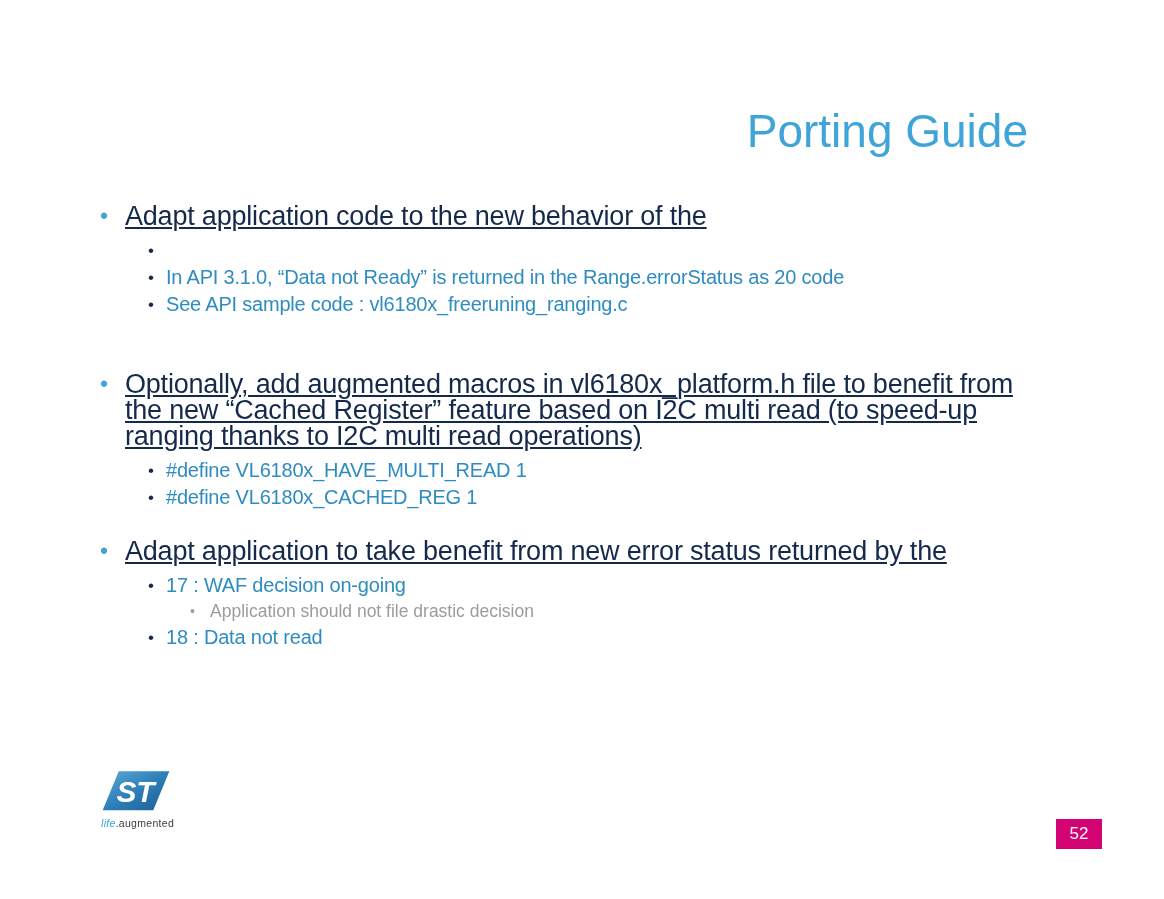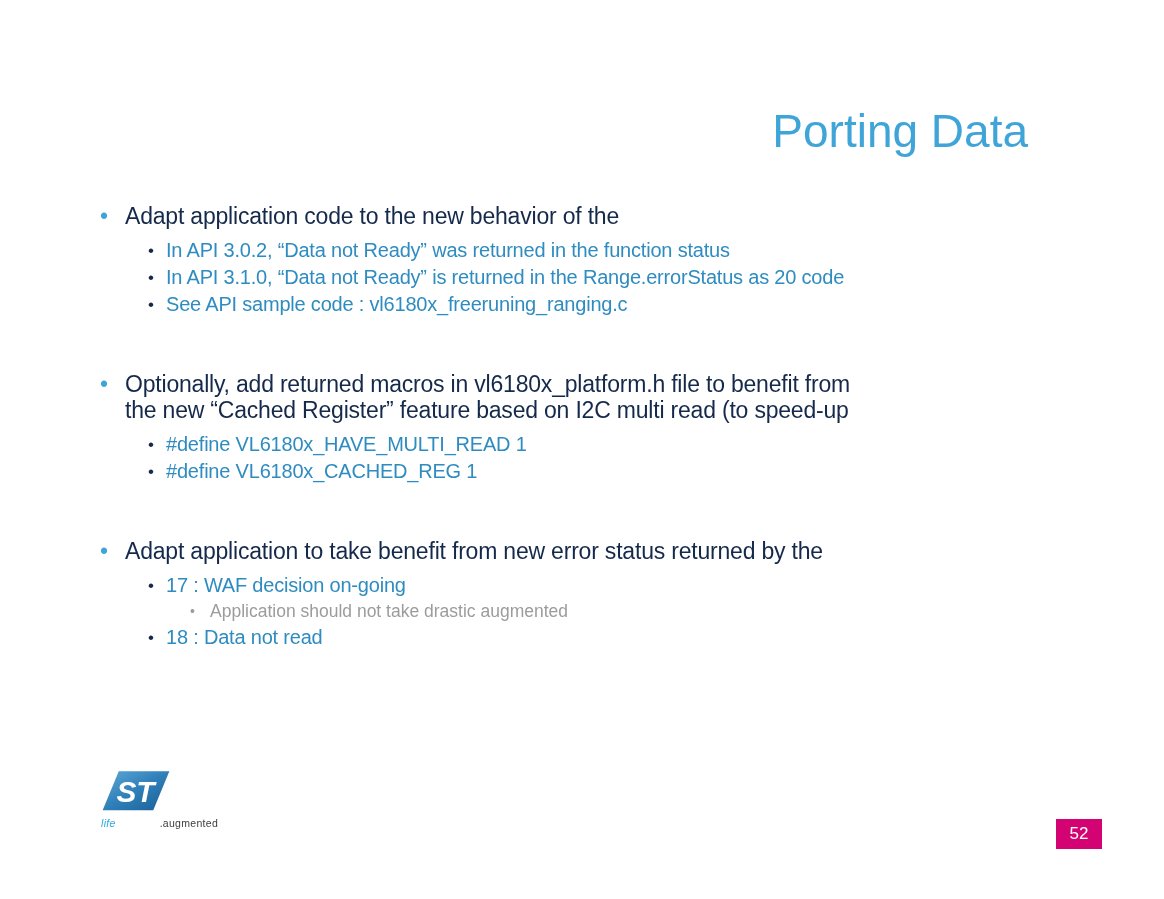--- a/index.html
+++ b/index.html
@@ -23,22 +23,22 @@
   .g2{top:371px}
   .g3{top:538px}
 
   .main-item{display:flex;}
   .dot{
     flex:0 0 25px;
     font-size:23px;line-height:26px;
     color:#3fa5d9;
   }
   .main-text{
-    font-size:23px;line-height:26px;
-    color:#15294b;letter-spacing:-0.2px;
+    font-size:27px;line-height:26px;
+    color:#15294b;letter-spacing:-0.2px;text-decoration:underline;
   }
   .main-text div{white-space:nowrap;}
 
   .sub-list{margin:8px 0 0 48px;}
   .sub-item{display:flex;}
   .sub-dot{
     flex:0 0 18px;
     font-size:17px;line-height:27px;
     color:#15294b;
   }
@@ -59,66 +59,66 @@
   }
   
   .logo-block{position:absolute;left:101px;top:770px;width:110px;}
   .logo-svg{display:block;}
   .tagline{
     margin-top:1px;
     font-size:10.5px;letter-spacing:0.3px;
     white-space:nowrap;
   }
   .tagline .life{color:#2aa9df;font-style:italic;}
-  .tagline .augmented{color:#3c3c3c;margin-left:44px;}
+  .tagline .augmented{color:#3c3c3c;}
   
   .page-badge{
     position:absolute;left:1056px;top:819px;
     width:46px;height:30px;
     background:#d40373;
     color:#ffffff;font-size:17px;
     display:flex;align-items:center;justify-content:center;
   }
 </style>
 </head>
 <body>
 
 <div class="slide">
 
-  <h1 class="title">Porting Data</h1>
+  <h1 class="title">Porting Guide</h1>
 
   <section class="group g1">
     <div class="main-item">
       <span class="dot">•</span>
       <div class="main-text">
         <div>Adapt application code to the new behavior of the</div>
       </div>
     </div>
     <div class="sub-list">
       <div class="sub-item">
         <span class="sub-dot">•</span>
-        <div class="sub-text">In API 3.0.2, “Data not Ready” was returned in the function status</div>
       </div>
       <div class="sub-item">
         <span class="sub-dot">•</span>
         <div class="sub-text">In API 3.1.0, “Data not Ready” is returned in the Range.errorStatus as 20 code</div>
       </div>
       <div class="sub-item">
         <span class="sub-dot">•</span>
         <div class="sub-text">See API sample code : vl6180x_freeruning_ranging.c</div>
       </div>
     </div>
   </section>
 
   <section class="group g2">
     <div class="main-item">
       <span class="dot">•</span>
       <div class="main-text">
-        <div>Optionally, add returned macros in vl6180x_platform.h file to benefit from</div>
+        <div>Optionally, add augmented macros in vl6180x_platform.h file to benefit from</div>
         <div>the new “Cached Register” feature based on I2C multi read (to speed-up</div>
+        <div>ranging thanks to I2C multi read operations)</div>
       </div>
     </div>
     <div class="sub-list">
       <div class="sub-item">
         <span class="sub-dot">•</span>
         <div class="sub-text">#define VL6180x_HAVE_MULTI_READ 1</div>
       </div>
       <div class="sub-item">
         <span class="sub-dot">•</span>
         <div class="sub-text">#define VL6180x_CACHED_REG 1</div>
@@ -133,21 +133,21 @@
         <div>Adapt application to take benefit from new error status returned by the</div>
       </div>
     </div>
     <div class="sub-list">
       <div class="sub-item">
         <span class="sub-dot">•</span>
         <div class="sub-text">17 : WAF decision on-going</div>
       </div>
       <div class="sub3-item">
         <span class="sub3-dot">•</span>
-        <div class="sub3-text">Application should not take drastic augmented</div>
+        <div class="sub3-text">Application should not file drastic decision</div>
       </div>
       <div class="sub-item">
         <span class="sub-dot">•</span>
         <div class="sub-text">18 : Data not read</div>
       </div>
     </div>
   </section>
 
   <div class="logo-block">
     <svg class="logo-svg" width="70" height="46" viewBox="0 0 120 80">

